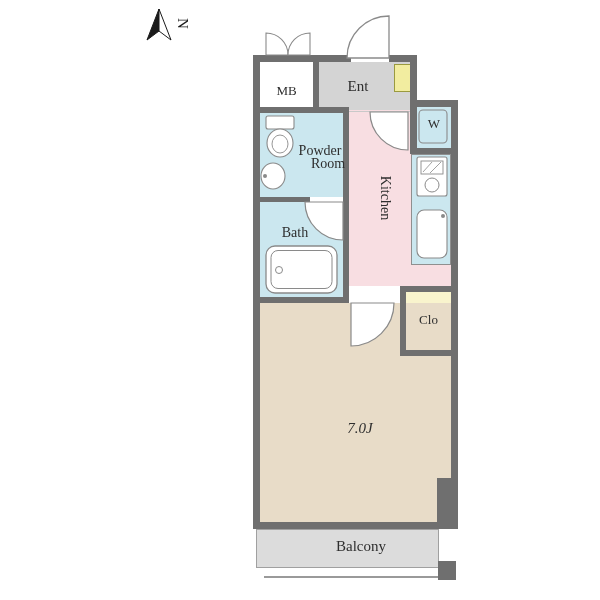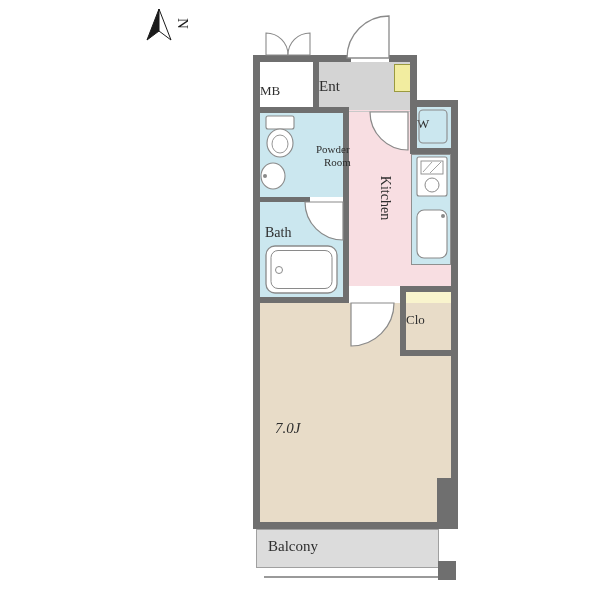--- a/index.html
+++ b/index.html
@@ -2,24 +2,24 @@
 <html><head>
 <meta charset="utf-8">
 <style>
   html,body{margin:0;padding:0;background:#fff;}
   .stage{
     position:relative;width:600px;height:600px;background:#ffffff;overflow:hidden;
     font-family:"Liberation Serif","DejaVu Serif",serif;color:#333;
   }
   .fill{position:absolute;}
   .wall{position:absolute;background:#6f6f6f;z-index:3;}
-  .label{position:absolute;text-align:left;z-index:4;color:#2e2e2e;line-height:1.15;}
+  .label{position:absolute;text-align:center;z-index:4;color:#2e2e2e;line-height:1.15;}
   .lbl-sm{font-size:13px;}
   .lbl-md{font-size:15px;}
-  .lbl-xs{font-size:11px;margin-left:20px;}
+  .lbl-xs{font-size:14px;}
   .fill-mb{background:#ffffff;}
   .fill-ent{background:#d4d4d4;}
   .wet{background:#cbe7ef;}
   .fill-kitchen{background:#f8dee2;}
   .fill-bedroom{background:#e8dcc8;}
   .fill-clo{background:#f9f4cd;}
   .fill-cabinet{background:#f2eda0;border:1px solid #9a9a3f;}
   .fill-balcony{background:#dcdcdc;border:1px solid #a0a0a0;}
   .counter{border:1px solid #8f8f8f;z-index:2;}
   .thinline{position:absolute;background:#9a9a9a;z-index:2;}
@@ -72,21 +72,21 @@
   <div class="label lbl-md" style="left:319px;top:78px;width:78px;">Ent</div>
   <div class="label lbl-sm" style="left:417px;top:117px;width:34px;">W</div>
   <div class="label lbl-xs" style="left:296px;top:143px;width:48px;">Powder</div>
   <div class="label lbl-xs" style="left:304px;top:156px;width:48px;">Room</div>
   <div class="kitchen-label-wrap">
     <span>Kitchen</span>
   </div>
   <div class="label lbl-sm" style="left:265px;top:225px;width:60px;font-size:14px;">Bath</div>
   <div class="label lbl-sm" style="left:406px;top:313px;width:45px;">Clo</div>
   <div class="label bedroom-size" style="left:275px;top:420px;width:170px;font-style:italic;">7.0J</div>
-  <div class="label lbl-md" style="left:256px;top:538px;width:210px;margin-left:12px;">Balcony</div>
+  <div class="label lbl-md" style="left:256px;top:538px;width:210px;">Balcony</div>
 
   <svg class="overlay" width="600" height="600" viewBox="0 0 600 600">
 
     <g>
       <path d="M159,9 L147,40 L159,31 Z" fill="#1a1a1a" stroke="#1a1a1a" stroke-width="1"></path>
       <path d="M159,9 L171,40 L159,31 Z" fill="#ffffff" stroke="#1a1a1a" stroke-width="1"></path>
       <text x="178" y="18" transform="rotate(90 178 18)" font-size="15" fill="#1a1a1a">N</text>
     </g>
 
     <path d="M347,58 A42,42 0 0 1 389,16 L389,58 Z" fill="#ffffff" stroke="#8a8a8a" stroke-width="1.3"></path>

